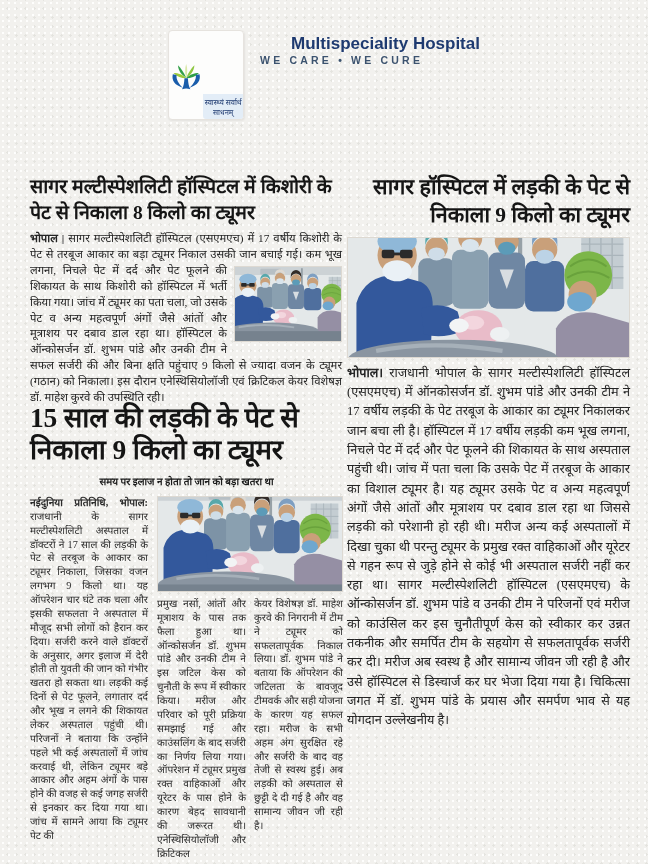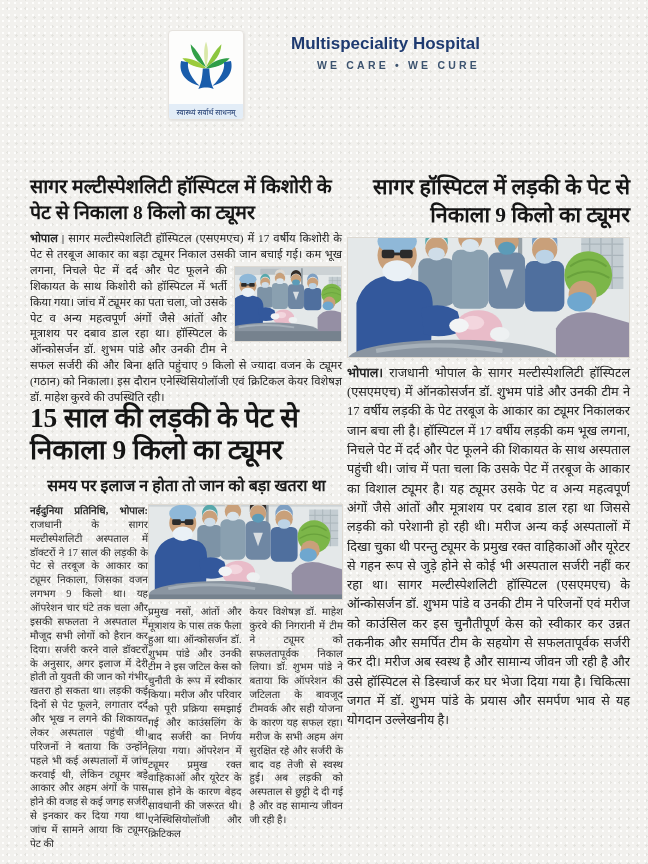--- a/index.html
+++ b/index.html
@@ -10,49 +10,49 @@
     background-image:
       radial-gradient(rgba(255,255,255,.9) 1px, transparent 1.2px),
       radial-gradient(rgba(190,188,182,.25) 1px, transparent 1.2px);
     background-size:6px 6px,9px 9px;
     background-position:0 0,3px 4px;
   }
   
   .logo{position:absolute;top:30px;left:50%;transform:translateX(-50%);
         display:flex;gap:16px;align-items:flex-start;}
   .logo-card{width:74px;height:88px;background:#fdfdfc;border:1px solid #e6e3de;
-             border-radius:4px;display:flex;flex-direction:column;align-items:center;
+             border-radius:4px;display:flex;align-items:center;
              box-shadow:0 1px 2px rgba(0,0,0,.06);}
   .logo-card svg{width:64px;height:62px;margin-top:4px;}
   .logo-tagline-hi{font-size:7.5px;color:#1e3a70;background:#e3edf7;width:100%;
                    text-align:center;padding:3px 0 2px;border-radius:0 0 3px 3px;margin-top:auto;}
   .logo-text{display:flex;flex-direction:column;padding-top:2px;}
   .logo-name{font-family:"Liberation Sans","DejaVu Sans",sans-serif;
              font-size:35px;font-weight:bold;color:#1e3a70;line-height:1.0;}
   .logo-sub{font-family:"Liberation Sans","DejaVu Sans",sans-serif;
             font-size:17px;font-weight:bold;color:#1e3a70;line-height:1.2;margin-top:2px;padding-left:31px;}
   .logo-tag-en{font-family:"Liberation Sans","DejaVu Sans",sans-serif;
-               font-size:10.5px;font-weight:bold;color:#3c536f;letter-spacing:3.2px;margin-top:5px;text-align:right;}
+               font-size:10.5px;font-weight:bold;color:#3c536f;letter-spacing:3.2px;}
   
   .article{position:absolute;color:#222;}
   #article1{left:30px;top:174px;width:312px;}
   #article2{left:30px;top:402px;width:313px;}
   #article3{left:347px;top:174px;width:283px;}
   .headline{font-weight:bold;color:#151515;margin:0;}
   #article1 .headline{font-size:19.5px;line-height:1.32;}
   #article2 .headline{font-size:27.5px;line-height:1.18;letter-spacing:-.2px;}
   #article3 .headline{font-size:21.5px;line-height:1.3;text-align:right;}
-  .subhead{font-size:16px;font-weight:bold;text-align:center;margin:7px 0 6px;color:#1b1b1b;}
+  .subhead{font-size:10px;font-weight:bold;text-align:center;margin:7px 0 6px;color:#1b1b1b;}
   .body-text{font-size:11.3px;line-height:1.4;text-align:justify;margin:6px 0 0;color:#242424;}
   .dateline{font-weight:bold;}
   .float-photo{float:right;width:108px;height:76px;margin:3px 0 3px 7px;}
   .photo-frame{border:1px solid #ddd9d2;box-sizing:border-box;display:block;background:#dfe3e5;}
   .photo-frame svg{display:block;width:100%;height:100%;}
   
-  .cols{display:flex;margin-top:8px;}
+  .cols{display:flex;gap:9px;margin-top:8px;}
   .col1{width:118px;flex:none;}
   .col-right{flex:1;display:flex;flex-direction:column;}
   .a2-photo{width:100%;height:96px;margin-bottom:5px;}
   .subcols{display:flex;gap:8px;}
   .subcol{width:50%;}
   .col-text{font-size:10.2px;line-height:1.36;text-align:justify;color:#2c2c2c;overflow-wrap:anywhere;}
   
   .a3-photo{width:100%;height:121px;margin:7px 0 4px;}
   #article3 .body-text{font-size:12.7px;line-height:1.52;}
   

